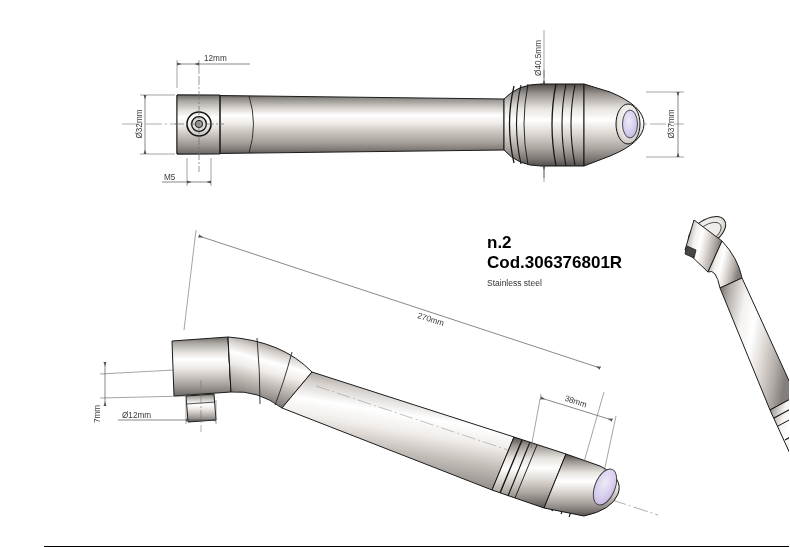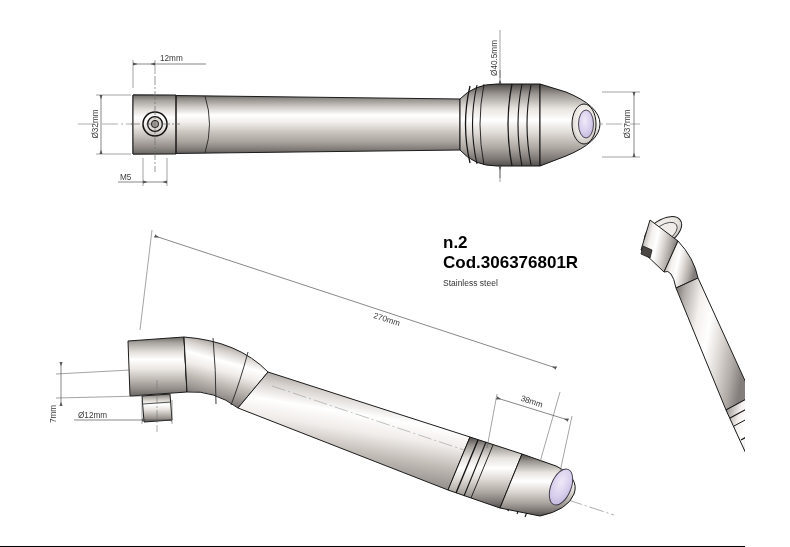--- a/index.html
+++ b/index.html
@@ -12,20 +12,21 @@
     font-family: "Liberation Sans", sans-serif;
   }
   #sheet {
     position: relative;
     width: 745px;
     height: 547px;
     background: #ffffff;
     overflow: hidden;
     border-bottom: 1px solid #000;
     box-sizing: border-box;
+    margin-left: 44px;
   }
   #sheet svg {
     position: absolute;
     left: 0;
     top: 0;
     display: block;
   }
   .dim-text {
     font-family: "Liberation Sans", sans-serif;
     font-size: 8.2px;

